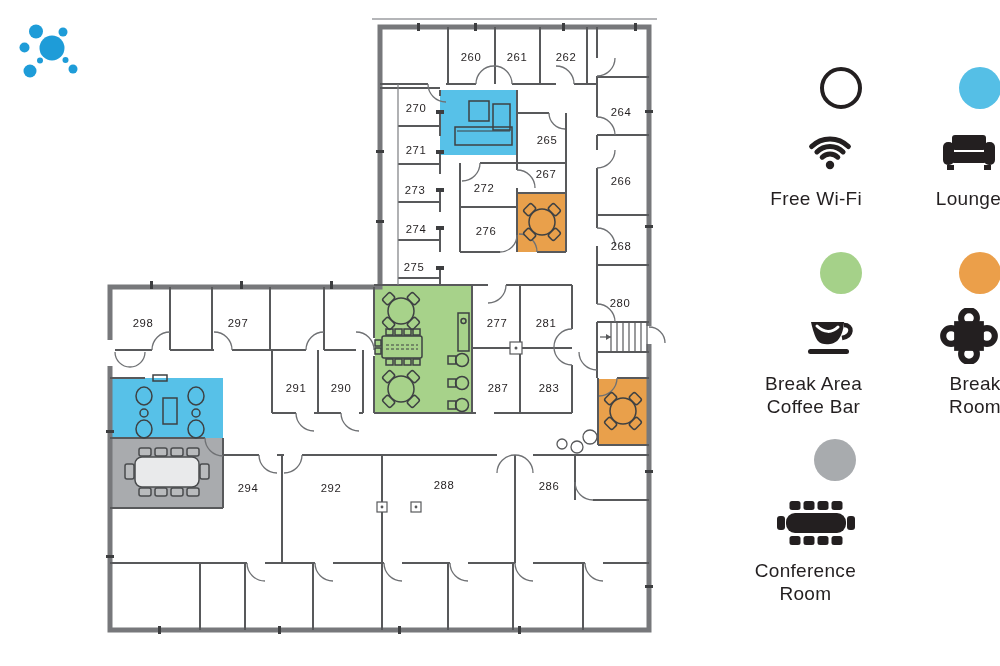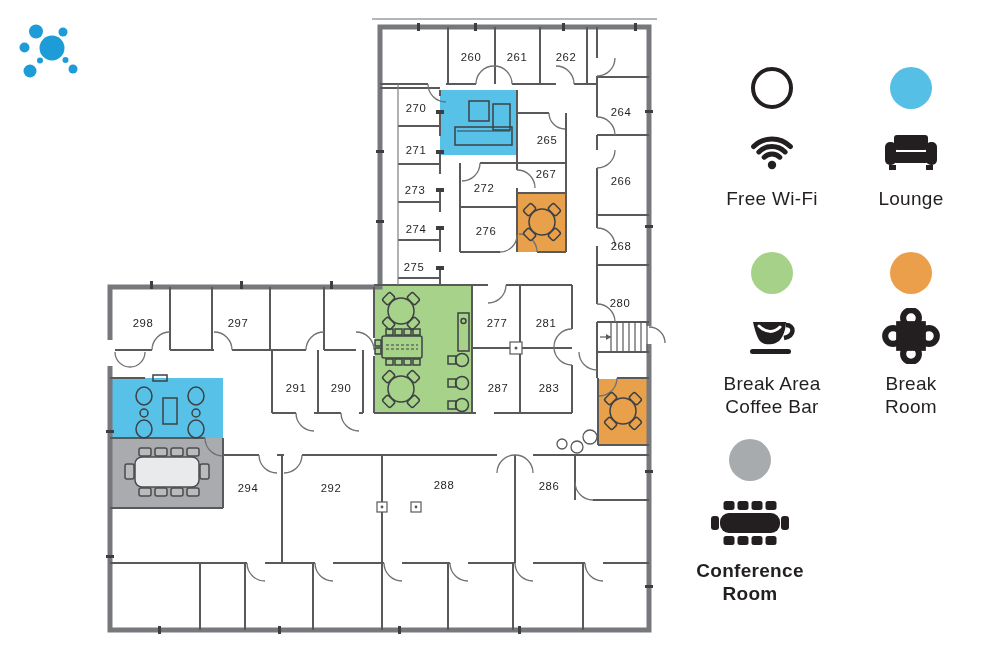--- a/index.html
+++ b/index.html
@@ -2,21 +2,21 @@
 <html><head>
 <meta charset="utf-8">
 <style>
   html,body { margin:0; padding:0; background:#ffffff; }
   .stage {
     position:relative; width:1000px; height:666px; background:#ffffff;
     overflow:hidden; font-family:"Liberation Sans", sans-serif; color:#231f20;
   }
   #logo { position:absolute; left:0; top:0; }
   #floorplan { position:absolute; left:0; top:0; }
-  .legend-item { position:absolute; width:180px; display:flex; flex-direction:column; align-items:center; }
+  .legend-item { position:absolute; width:180px; display:flex; flex-direction:column; align-items:flex-end; }
   .legend-circle { width:42px; height:42px; border-radius:50%; box-sizing:border-box; }
   .legend-icon { margin-top:14px; height:56px; }
   .legend-label { margin-top:8px; font-size:19px; line-height:23px; text-align:center;
                   letter-spacing:0.3px; color:#231f20; }
   .legend-label span { display:block; }
 </style>
 </head>
 <body>
 
 <div class="stage">
@@ -315,21 +315,21 @@
           <circle cx="-20.5" cy="0" r="9"></circle>
       </g>
       <rect x="-17" y="-17" width="34" height="34" fill="#231f20"></rect>
     </svg>
     <div class="legend-label">
       <span>Break</span>
       <span>Room</span>
     </div>
   </div>
 
-  <div class="legend-item" style="left:660px; top:439px;font-weight:bold;">
+  <div class="legend-item" style="left:676px; top:439px;">
     <div class="legend-circle" style="background: rgb(168, 171, 174);"></div>
     <svg class="legend-icon" width="80" viewBox="-40 -28 80 56">
       <g fill="#231f20">
         <rect x="-26.5" y="-22" width="11" height="9" rx="2.5"></rect>
           <rect x="-12.5" y="-22" width="11" height="9" rx="2.5"></rect>
         <rect x="1.5" y="-22" width="11" height="9" rx="2.5"></rect>
           <rect x="15.5" y="-22" width="11" height="9" rx="2.5"></rect>
         <rect x="-26.5" y="13" width="11" height="9" rx="2.5"></rect>
           <rect x="-12.5" y="13" width="11" height="9" rx="2.5"></rect>
         <rect x="1.5" y="13" width="11" height="9" rx="2.5"></rect>

